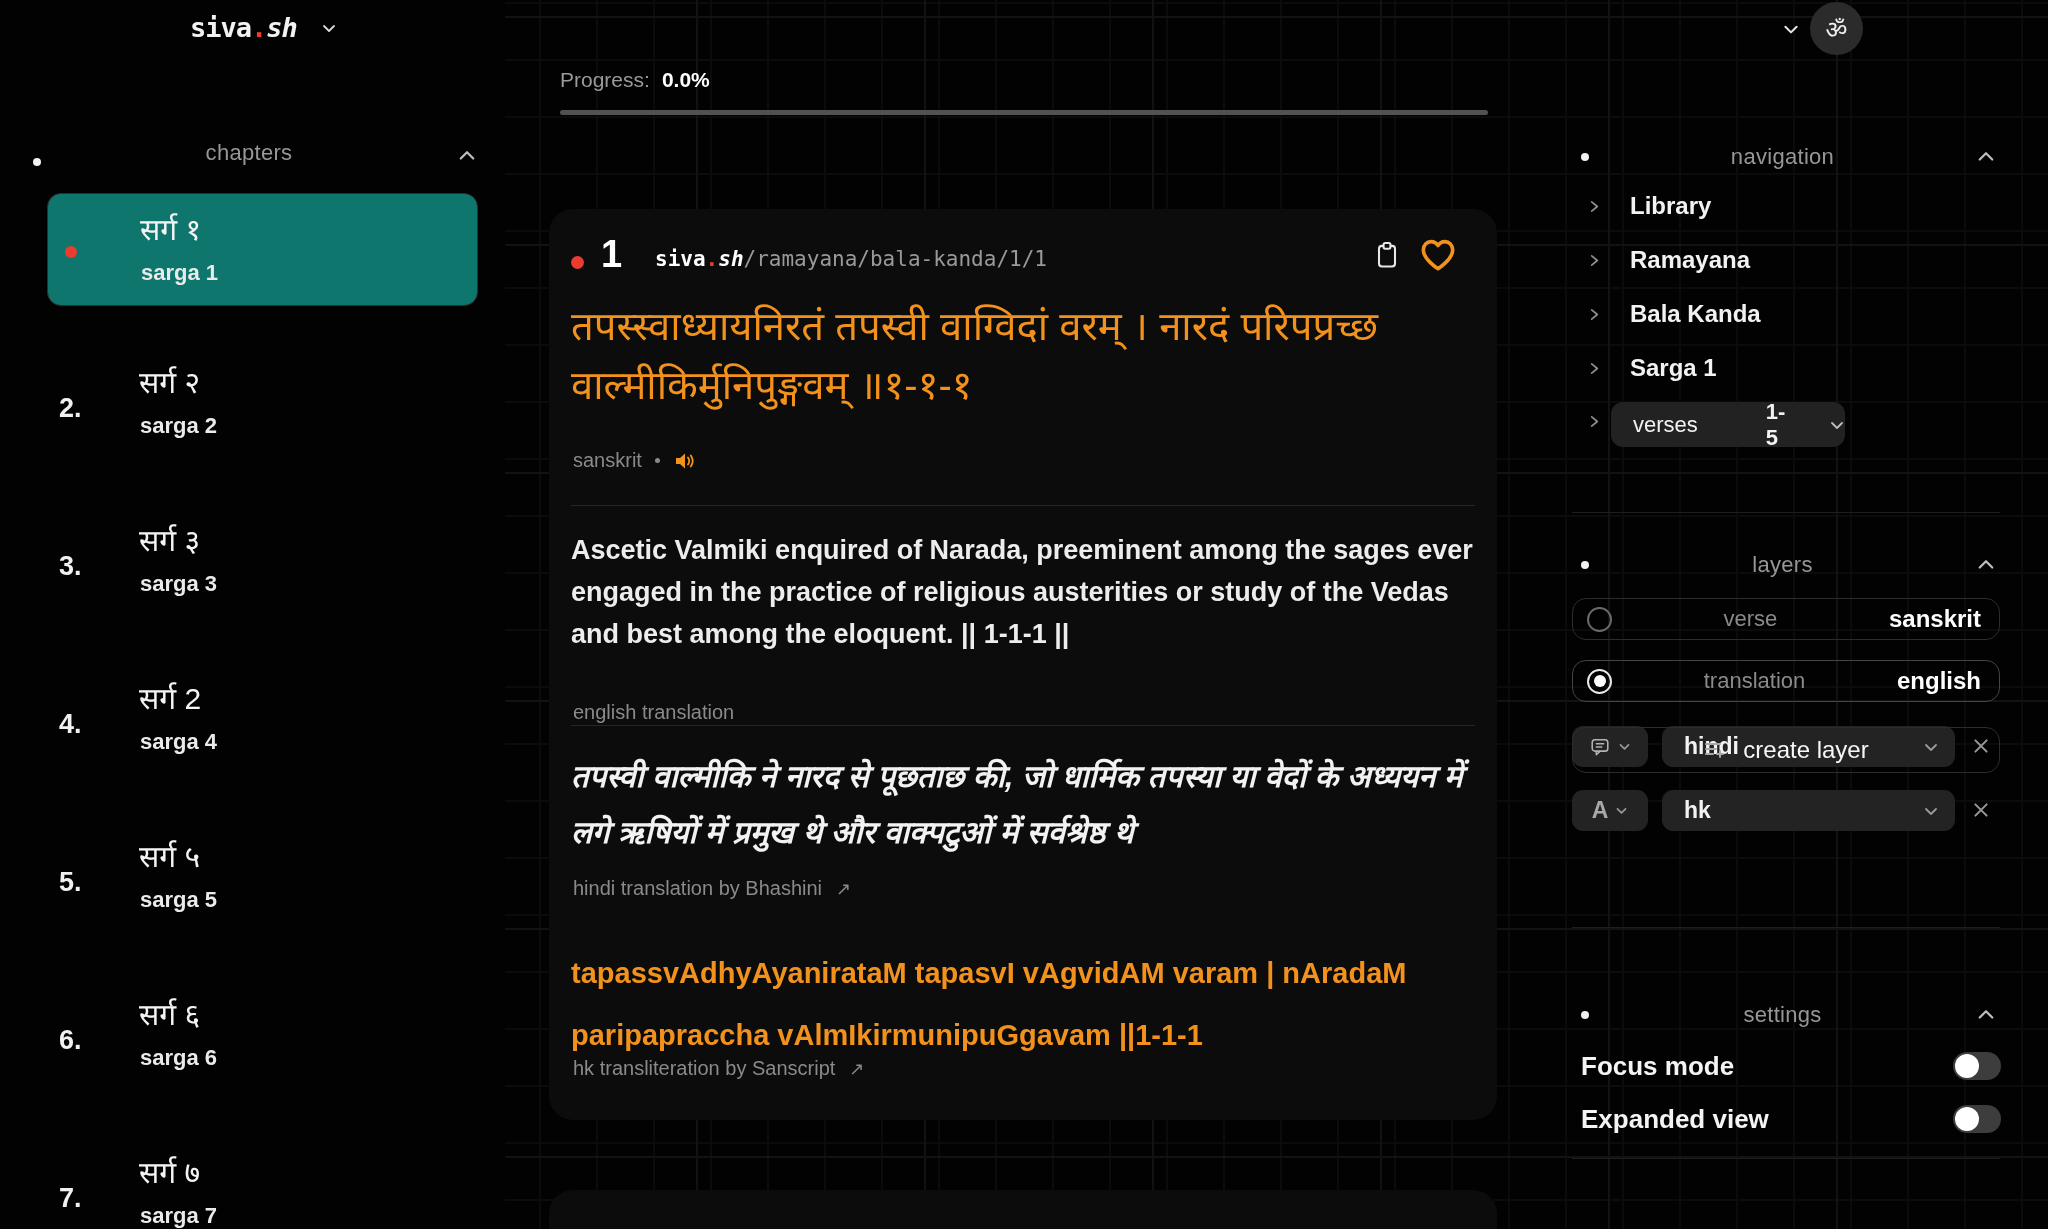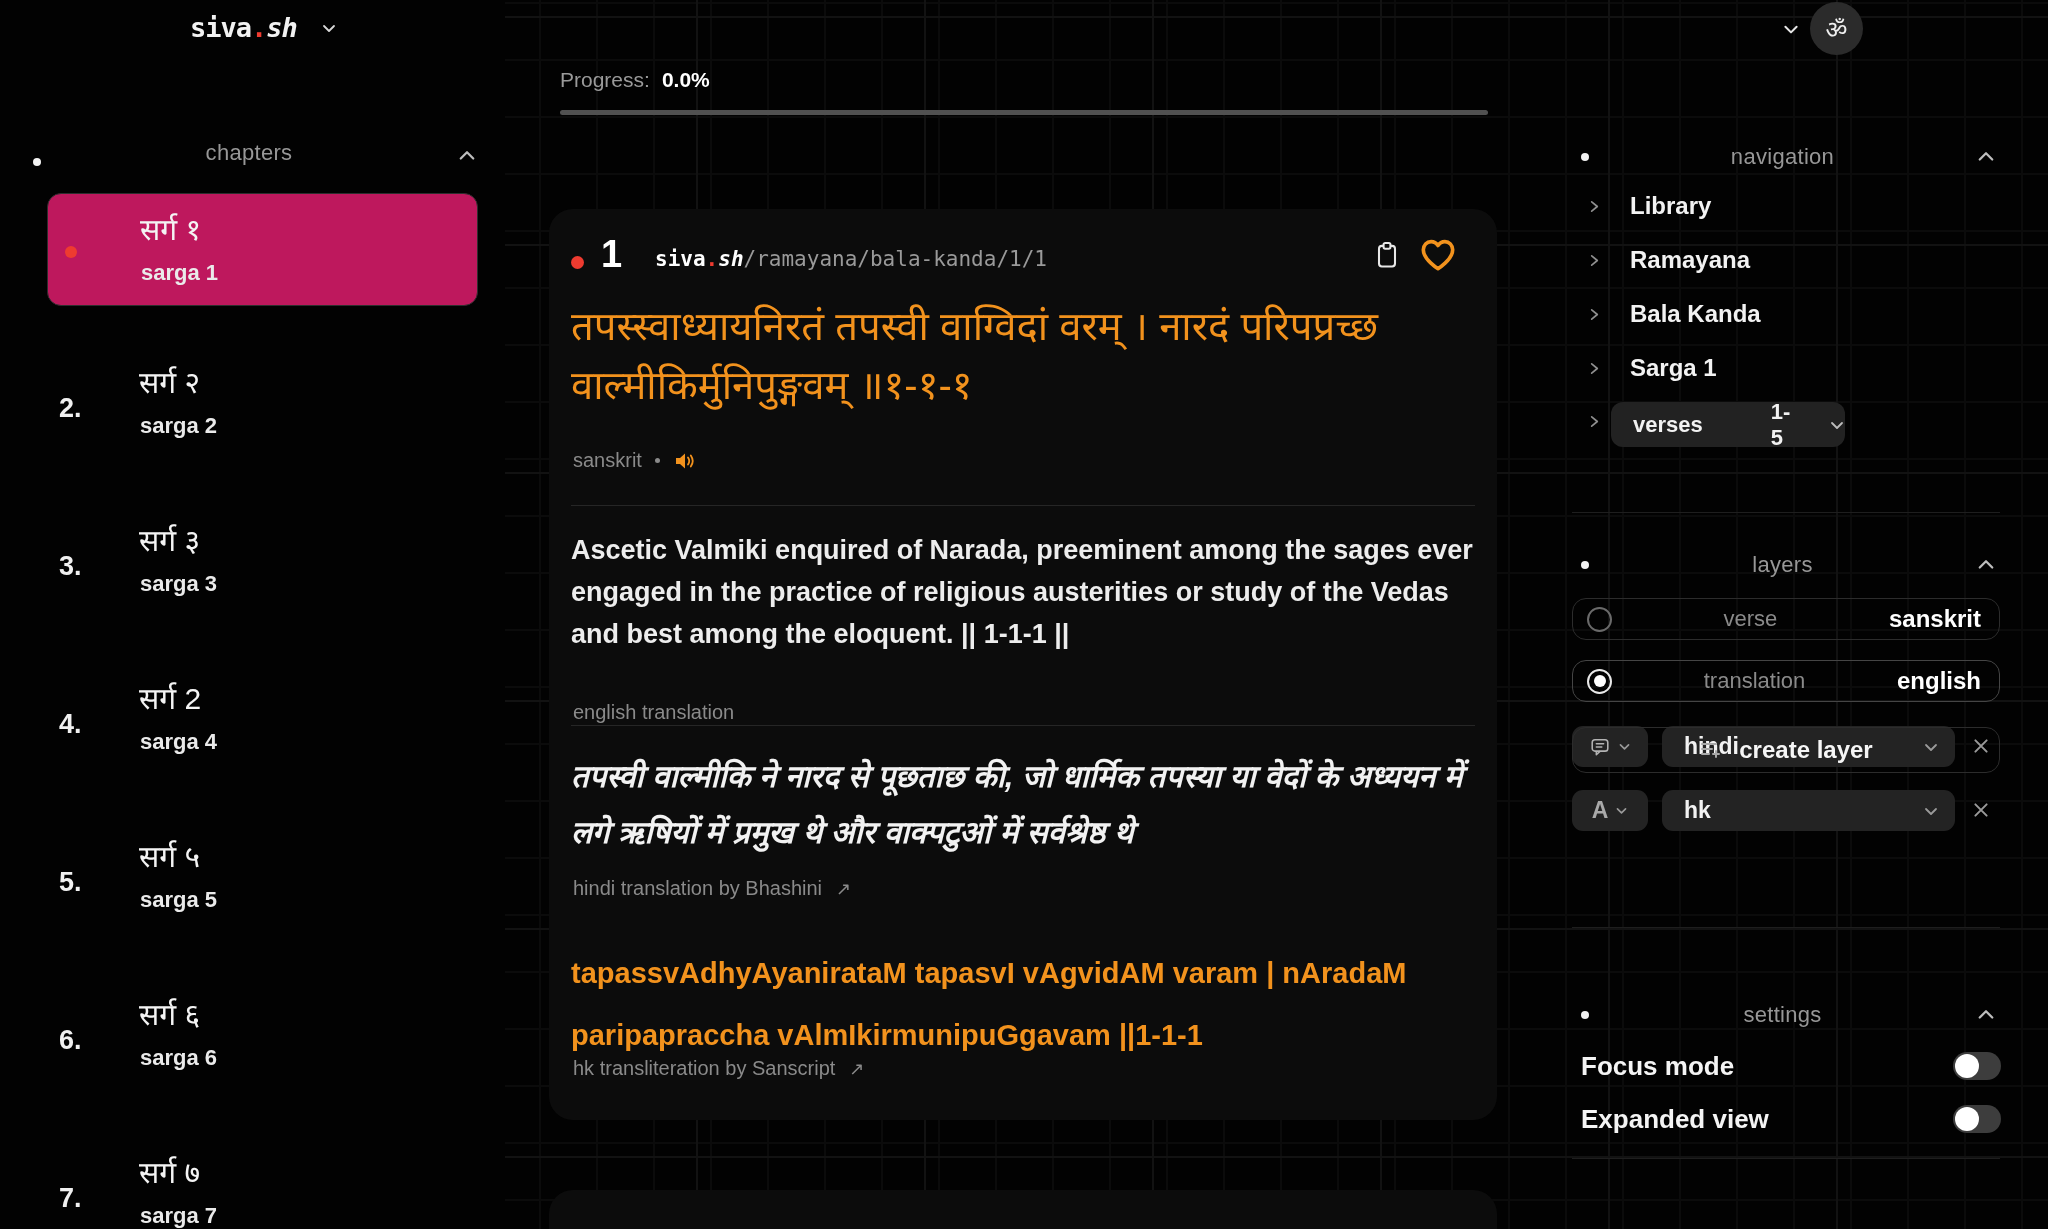--- a/index.html
+++ b/index.html
@@ -32,21 +32,21 @@
   
   .progress-row { left:560px; top:68px; display:flex; gap:12px; align-items:baseline; font-size:21px; }
   .progress-row .plabel { color:#9a9a9a; }
   .progress-row .pvalue { color:#ffffff; font-weight:bold; }
   .progress-track { left:560px; top:110px; width:928px; height:5px; border-radius:3px; background:#515151; }
 
   
   .left-head { left:33px; top:140px; width:444px; display:flex; align-items:flex-end; }
   .sec-bullet { width:8px; height:8px; border-radius:50%; background:#f2f2f2; }
   .sec-title { flex:1; text-align:center; color:#979797; font-size:22px; letter-spacing:.3px; }
-  .chapter-card { left:47px; top:193px; width:431px; height:113px; background:#be185d; border:1px solid #2e2e2e; border-radius:14px; }
+  .chapter-card { left:47px; top:193px; width:431px; height:113px; background:#0f766e; border:1px solid #2e2e2e; border-radius:14px; }
   .red-dot { width:13px; height:13px; border-radius:50%; background:#ee3b30; }
   .chapter-card .red-dot { position:absolute; left:17px; top:52px; width:12px; height:12px; }
   .ch-title { position:absolute; left:92px; top:14px; font-size:30px; color:#f4f4f4; }
   .ch-sub   { position:absolute; left:93px; top:66px; font-size:22px; font-weight:bold; color:#eaeaea; }
   .chapter-item { left:47px; width:431px; height:110px; }
   .chapter-item .num { position:absolute; left:12px; top:38px; font-size:27px; font-weight:bold; color:#f0f0f0; }
   .chapter-item .ch-title { left:92px; top:6px; }
   .chapter-item .ch-sub { left:93px; top:58px; }
 
   
@@ -71,40 +71,40 @@
   .ext-arrow { font-family:"DejaVu Sans",sans-serif; font-size:18px; color:#8a8a8a; }
   .hindi-text { position:absolute; left:22px; top:540px; width:905px; font-size:31px; line-height:56px; font-weight:bold; color:#f2f2f2;font-style:italic; }
   .hk-text { position:absolute; left:22px; top:733px; width:905px; font-size:29px; line-height:62px; font-weight:bold; color:#f2921d; }
 
   
   .right { left:1567px; top:140px; width:443px; height:1040px; }
   .r-head { position:absolute; left:14px; width:415px; display:flex; align-items:center;gap:42px; }
   .nav-item { position:absolute; left:20px; display:flex; align-items:center; gap:28px; }
   .nav-label { font-size:24px; font-weight:bold; color:#f2f2f2; }
   .verses-pill { position:absolute; left:44px; top:262px; width:234px; height:45px; background:#222222; border-radius:12px; display:flex; align-items:center; }
-  .verses-pill .vlabel { font-size:22px; font-weight:bold; color:#f2f2f2; margin-left:22px; }
+  .verses-pill .vlabel { font-size:22px; font-weight:normal; color:#f2f2f2; margin-left:22px; }
   .verses-pill .vvalue { font-size:22px; font-weight:bold; color:#f2f2f2; margin-left:68px; }
   .verses-pill .vchev { margin-left:38px; }
   .verses-chev { position:absolute; left:20px; top:274px; }
   .r-divider { position:absolute; left:5px; width:428px; height:1px; background:#1e1e1e; }
   .layer-row { position:absolute; left:5px; width:428px; height:42px; border:1px solid #2c2c2c; border-radius:14px; display:flex; align-items:center; }
   .layer-row.active { border-color:#454545; }
   .radio { width:25px; height:25px; border-radius:50%; border:2px solid #6a6a6a; margin-left:14px; position:relative; }
   .radio.checked { border-color:#e9e9e9; }
   .radio.checked::after { content:""; position:absolute; left:50%; top:50%; width:12px; height:12px; margin:-6px 0 0 -6px; border-radius:50%; background:#ffffff; }
   .layer-label { flex:1; text-align:center; color:#8a8a8a; font-size:22px; }
   .layer-value { margin-right:18px; font-size:24px; font-weight:bold; color:#ffffff; }
   .mini-btn { position:absolute; left:5px; width:76px; height:41px; background:#232323; border-radius:11px; display:flex; align-items:center; justify-content:center; gap:7px; }
   .font-letter { font-size:23px; color:#a9a9a9; font-weight:bold; }
   .select { position:absolute; left:95px; width:293px; height:41px; background:#232323; border-radius:11px; display:flex; align-items:center; }
   .select .sel-text { margin-left:22px; font-size:23px; font-weight:bold; color:#f2f2f2; flex:1; }
   .select .sel-chev { margin-right:16px; }
   .x-btn { position:absolute; left:400px; width:28px; height:28px; display:flex; align-items:center; justify-content:center; }
   .create-btn { position:absolute; left:5px; top:587px; width:428px; height:46px; border:1px solid #2c2c2c; border-radius:14px; display:flex; align-items:center; justify-content:center; gap:16px; }
-  .create-label { font-size:24px; font-weight:bold; color:#f6f6f6; }
+  .create-label { font-size:24px; font-weight:normal; color:#f6f6f6; }
   .setting-row { position:absolute; left:14px; width:420px; height:32px; display:flex; align-items:center; justify-content:space-between; }
   .setting-label { font-size:26px; font-weight:bold; color:#f4f4f4; }
   .toggle { width:48px; height:28px; border-radius:14px; background:#3d3d3d; position:relative; }
   .toggle .knob { position:absolute; left:2px; top:2px; width:24px; height:24px; border-radius:50%; background:#ffffff; }
 
   svg { display:block; }
 </style>
 </head>
 <body>
 

